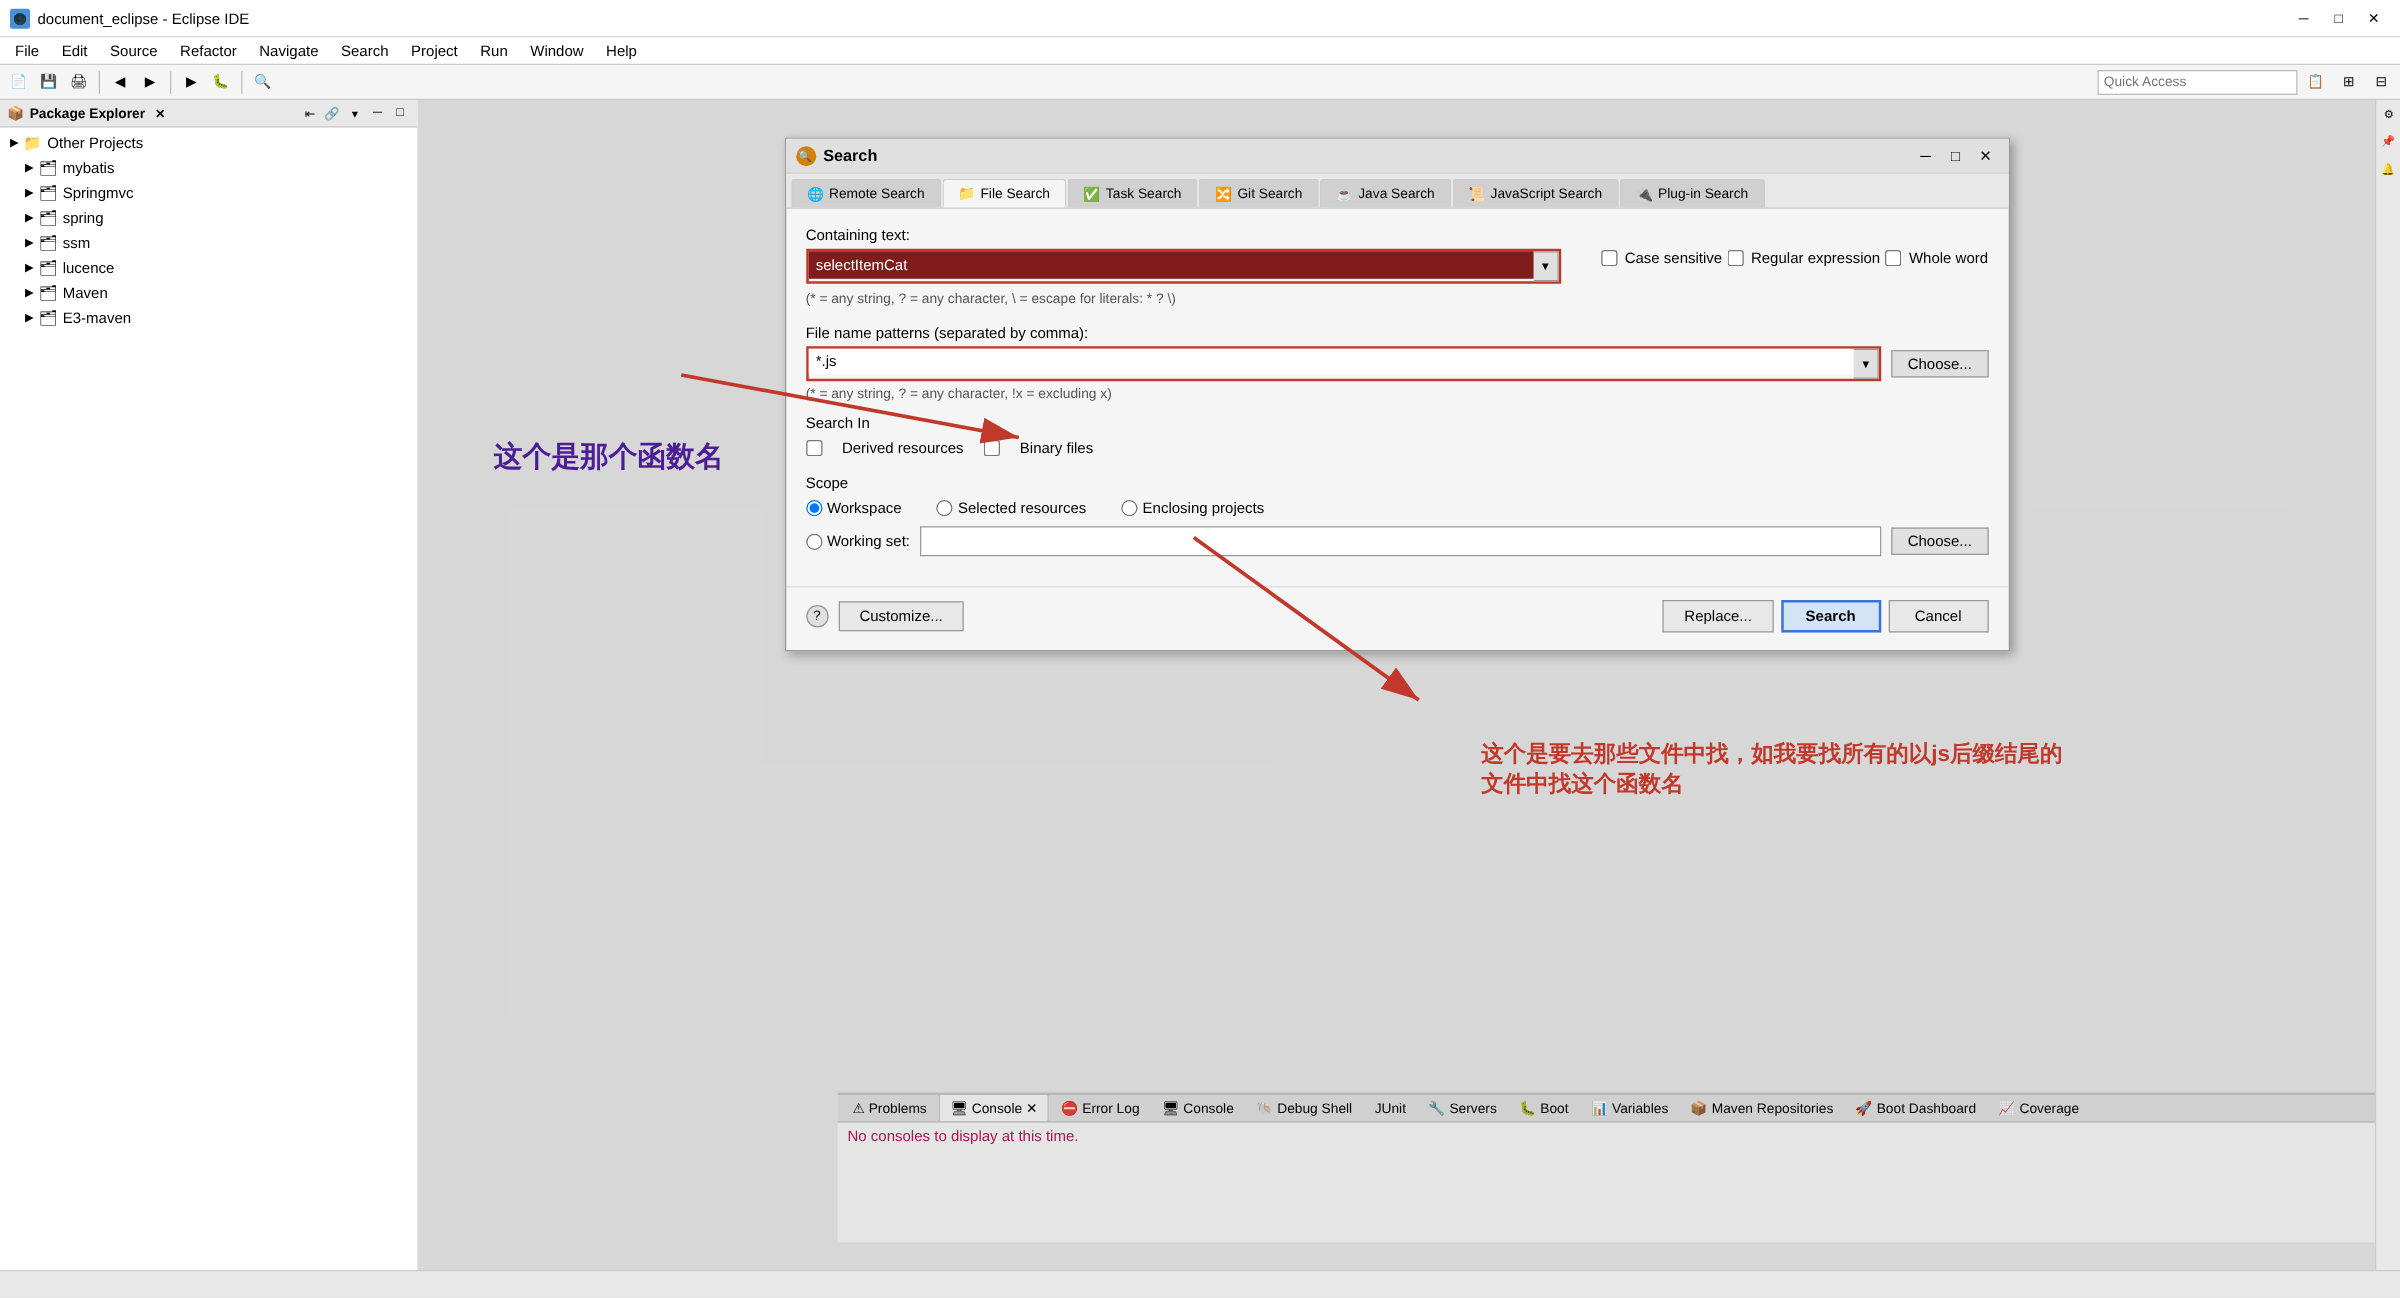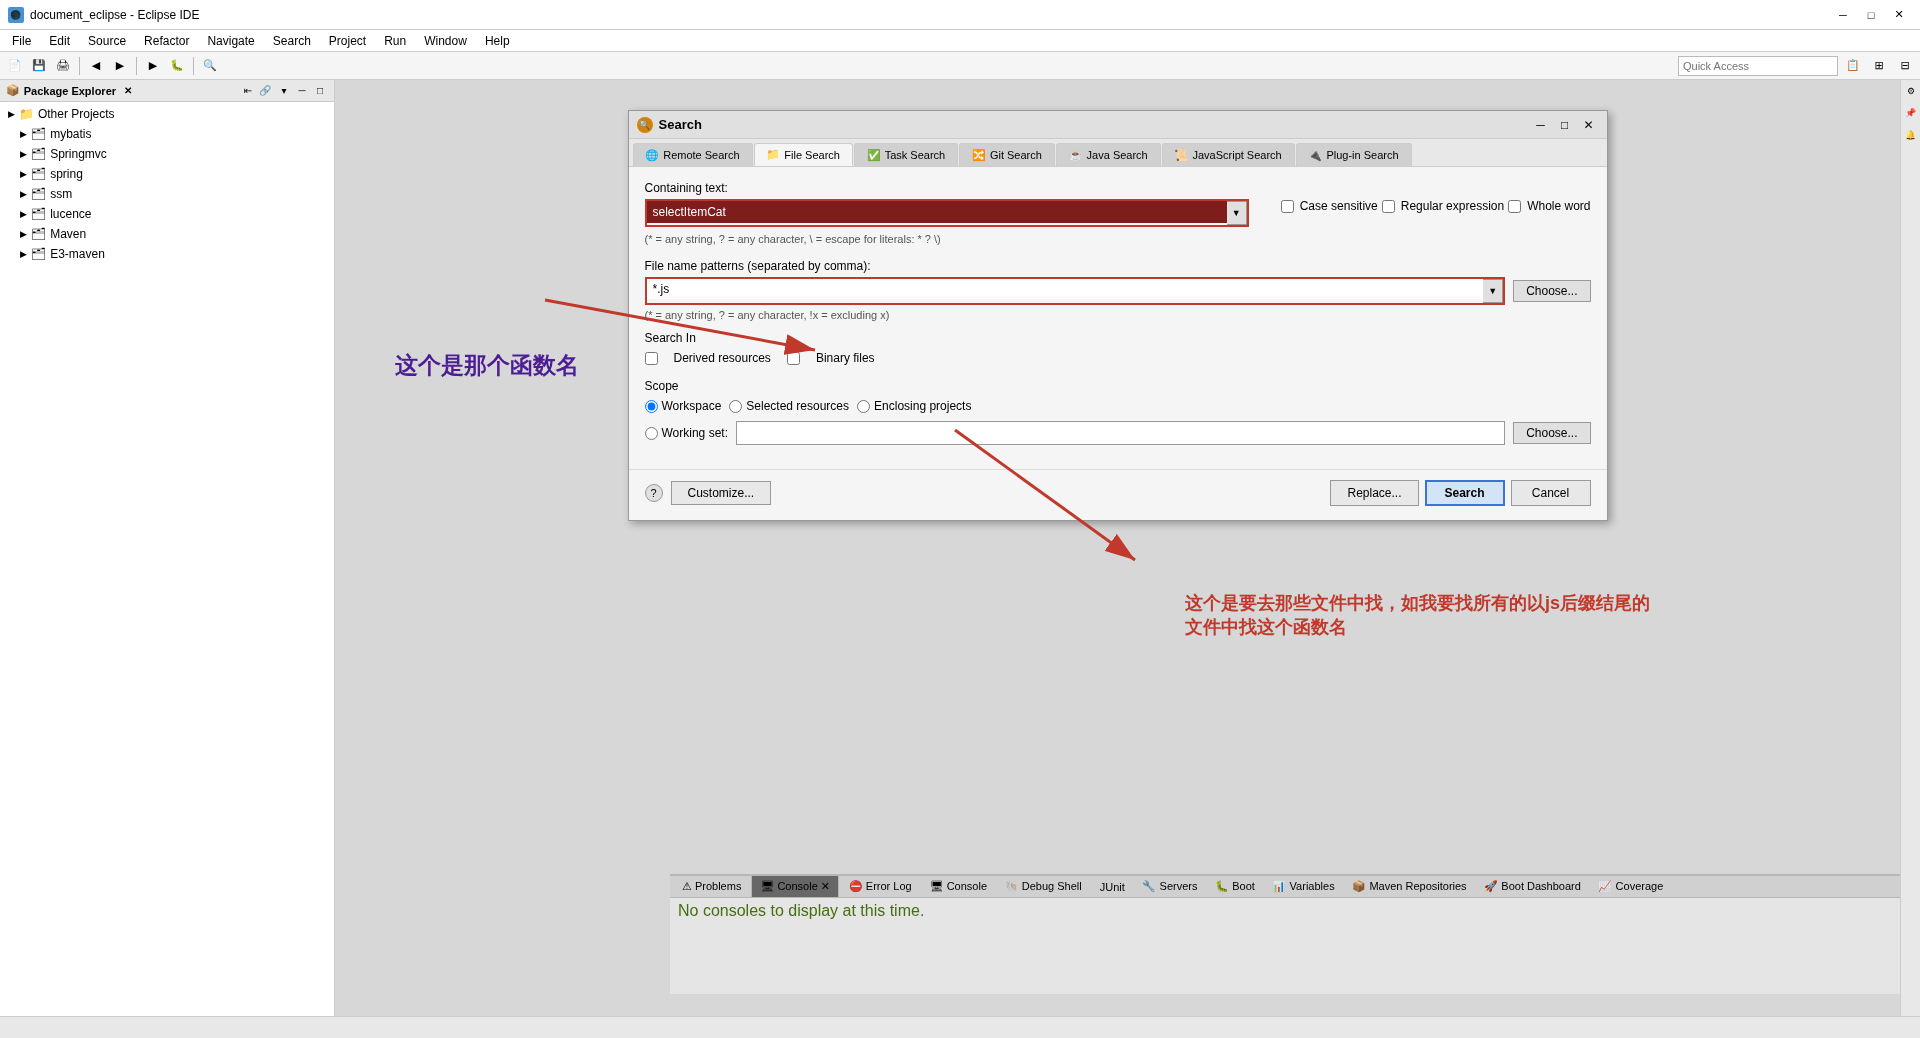--- a/index.html
+++ b/index.html
@@ -371,21 +371,21 @@
     .section-label {
       font-size: 12px;
       margin-bottom: 6px;
       margin-top: 8px;
       display: block;
     }
 
     .scope-row {
       display: flex;
       align-items: center;
-      gap: 8px;
+      gap: 28px;
       margin-bottom: 8px;
     }
     .radio-item {
       display: flex;
       align-items: center;
       gap: 4px;
       font-size: 12px;
     }
     .radio-item input[type="radio"] {
       width: 13px;
@@ -509,29 +509,29 @@
       padding: 2px 8px;
       font-size: 11px;
       cursor: pointer;
       display: flex;
       align-items: center;
       gap: 3px;
       height: 100%;
       white-space: nowrap;
     }
     .console-tab.active {
-      background: #737373;
+      background: #ffffff;
       border-left: 1px solid #ccc;
       border-right: 1px solid #ccc;
     }
     .console-content {
       flex: 1;
       padding: 4px 8px;
-      font-size: 16px;
-      color: #4d7c0f;
+      font-size: 12px;
+      color: #be185d;
     }
 
     
     .annotation-text {
       position: absolute;
       color: #c0392b;
       font-size: 18px;
       font-weight: bold;
       pointer-events: none;
     }

